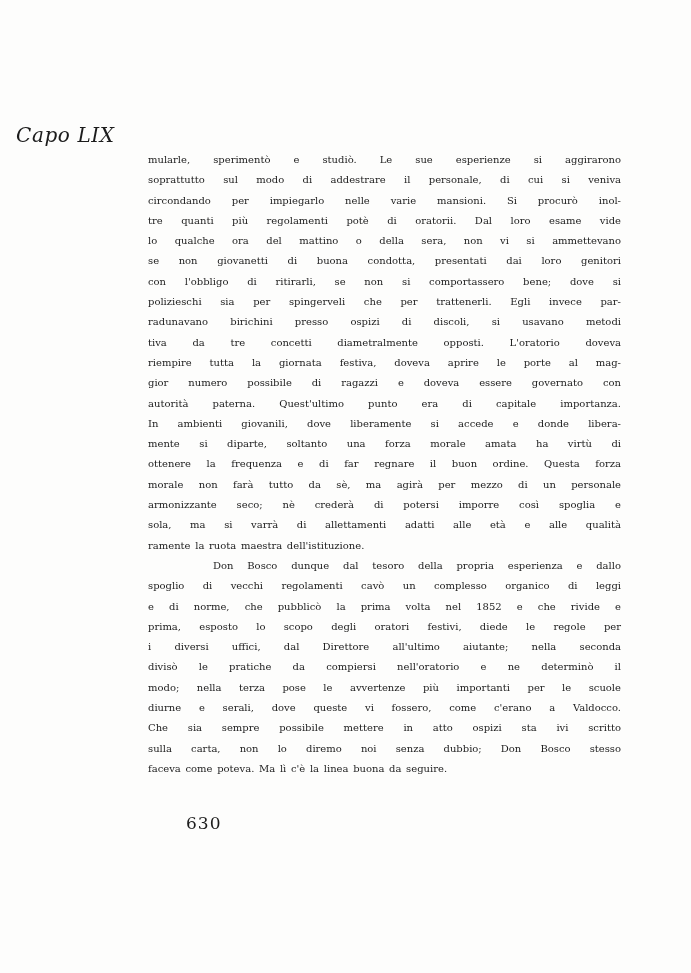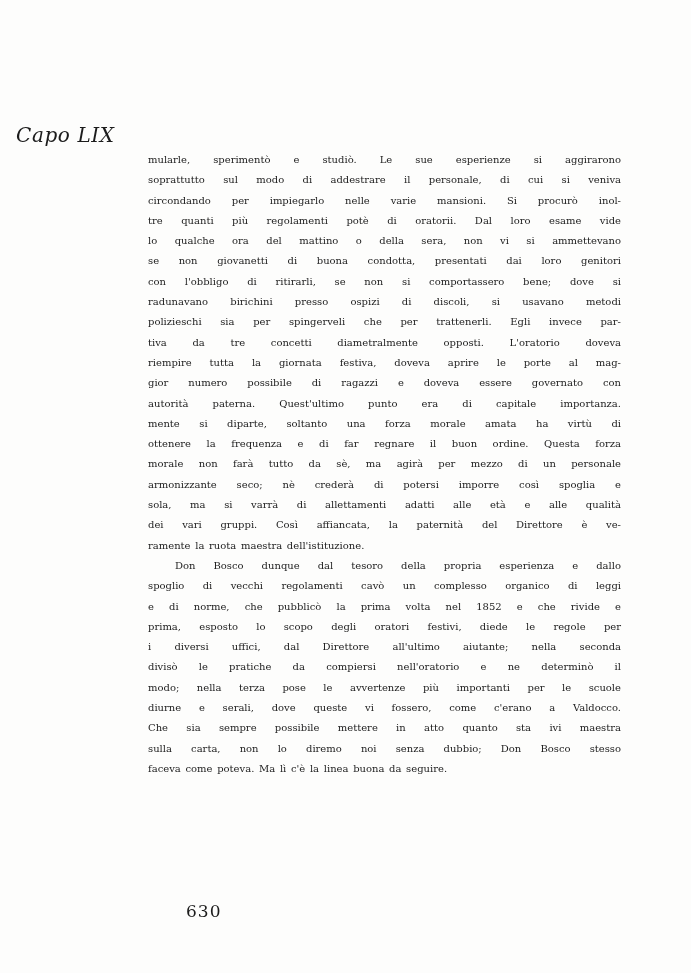--- a/index.html
+++ b/index.html
@@ -40,67 +40,68 @@
     word-spacing: 1.5px;
     white-space: normal;
     height: 20.3px;
     overflow: visible;
   }
   .line.last {
     text-align-last: left;
   }
   .paragraph.indent .line:first-child {
     text-indent: 27px;
+    margin-left: 38px;
   }
   .page-number {
     position: absolute;
     left: 186px;
-    top: 901px;
+    top: 813px;
     font-size: 17px;
     letter-spacing: 1px;
   }
 </style>
 </head>
 <body>
 
 <div class="page">
   <div class="running-header">Capo LIX</div>
 
   <div class="text-block">
       <div class="paragraph">
         <div class="line">mularle, sperimentò e studiò. Le sue esperienze si aggirarono</div>
         <div class="line">soprattutto sul modo di addestrare il personale, di cui si veniva</div>
         <div class="line">circondando per impiegarlo nelle varie mansioni. Si procurò inol-</div>
         <div class="line">tre quanti più regolamenti potè di oratorii. Dal loro esame vide</div>
         <div class="line">lo qualche ora del mattino o della sera, non vi si ammettevano</div>
         <div class="line">se non giovanetti di buona condotta, presentati dai loro genitori</div>
         <div class="line">con l'obbligo di ritirarli, se non si comportassero bene; dove si</div>
+        <div class="line">polizieschi sia per spingerveli che per trattenerli. Egli invece par-</div>
         <div class="line">radunavano birichini presso ospizi di discoli, si usavano metodi</div>
-        <div class="line">polizieschi sia per spingerveli che per trattenerli. Egli invece par-</div>
         <div class="line">tiva da tre concetti diametralmente opposti. L'oratorio doveva</div>
         <div class="line">riempire tutta la giornata festiva, doveva aprire le porte al mag-</div>
         <div class="line">gior numero possibile di ragazzi e doveva essere governato con</div>
         <div class="line">autorità paterna. Quest'ultimo punto era di capitale importanza.</div>
+        <div class="line">In ambienti giovanili, dove liberamente si accede e donde libera-</div>
         <div class="line">mente si diparte, soltanto una forza morale amata ha virtù di</div>
         <div class="line">ottenere la frequenza e di far regnare il buon ordine. Questa forza</div>
         <div class="line">morale non farà tutto da sè, ma agirà per mezzo di un personale</div>
         <div class="line">armonizzante seco; nè crederà di potersi imporre così spoglia e</div>
         <div class="line">sola, ma si varrà di allettamenti adatti alle età e alle qualità</div>
-        <div class="line">dei vari gruppi. Così affiancata, la paternità del Direttore è ve-</div>
         <div class="line last">ramente la ruota maestra dell'istituzione.</div>
       </div>
       <div class="paragraph indent">
         <div class="line">Don Bosco dunque dal tesoro della propria esperienza e dallo</div>
         <div class="line">spoglio di vecchi regolamenti cavò un complesso organico di leggi</div>
         <div class="line">e di norme, che pubblicò la prima volta nel 1852 e che rivide e</div>
         <div class="line">prima, esposto lo scopo degli oratori festivi, diede le regole per</div>
         <div class="line">i diversi uffici, dal Direttore all'ultimo aiutante; nella seconda</div>
         <div class="line">divisò le pratiche da compiersi nell'oratorio e ne determinò il</div>
         <div class="line">modo; nella terza pose le avvertenze più importanti per le scuole</div>
         <div class="line">diurne e serali, dove queste vi fossero, come c'erano a Valdocco.</div>
-        <div class="line">Che sia sempre possibile mettere in atto quanto sta ivi maestra</div>
+        <div class="line">Che sia sempre possibile mettere in atto ospizi sta ivi scritto</div>
         <div class="line">sulla carta, non lo diremo noi senza dubbio; Don Bosco stesso</div>
         <div class="line last">faceva come poteva. Ma lì c'è la linea buona da seguire.</div>
       </div>
     </div>
 
   <div class="page-number">630</div>
 </div>
 
 </body></html>

